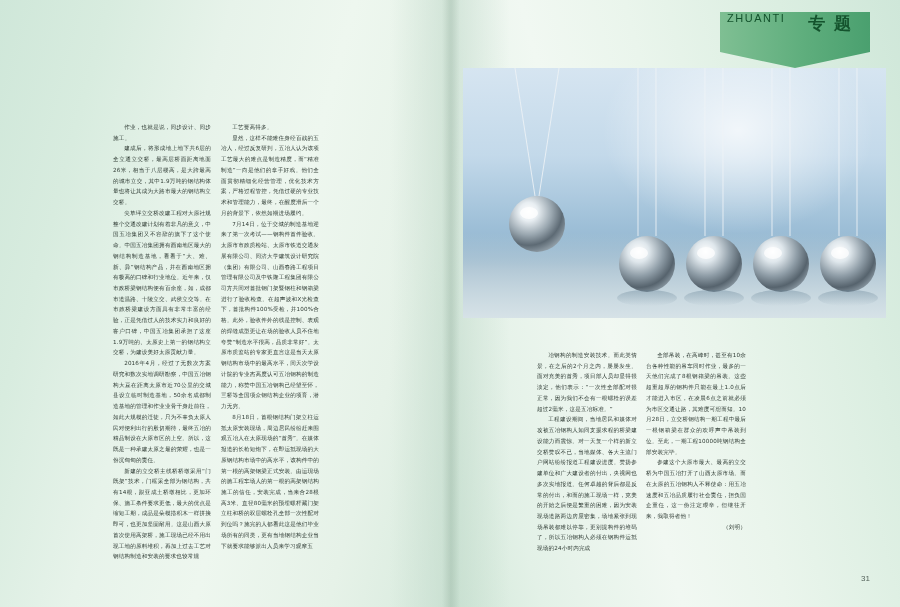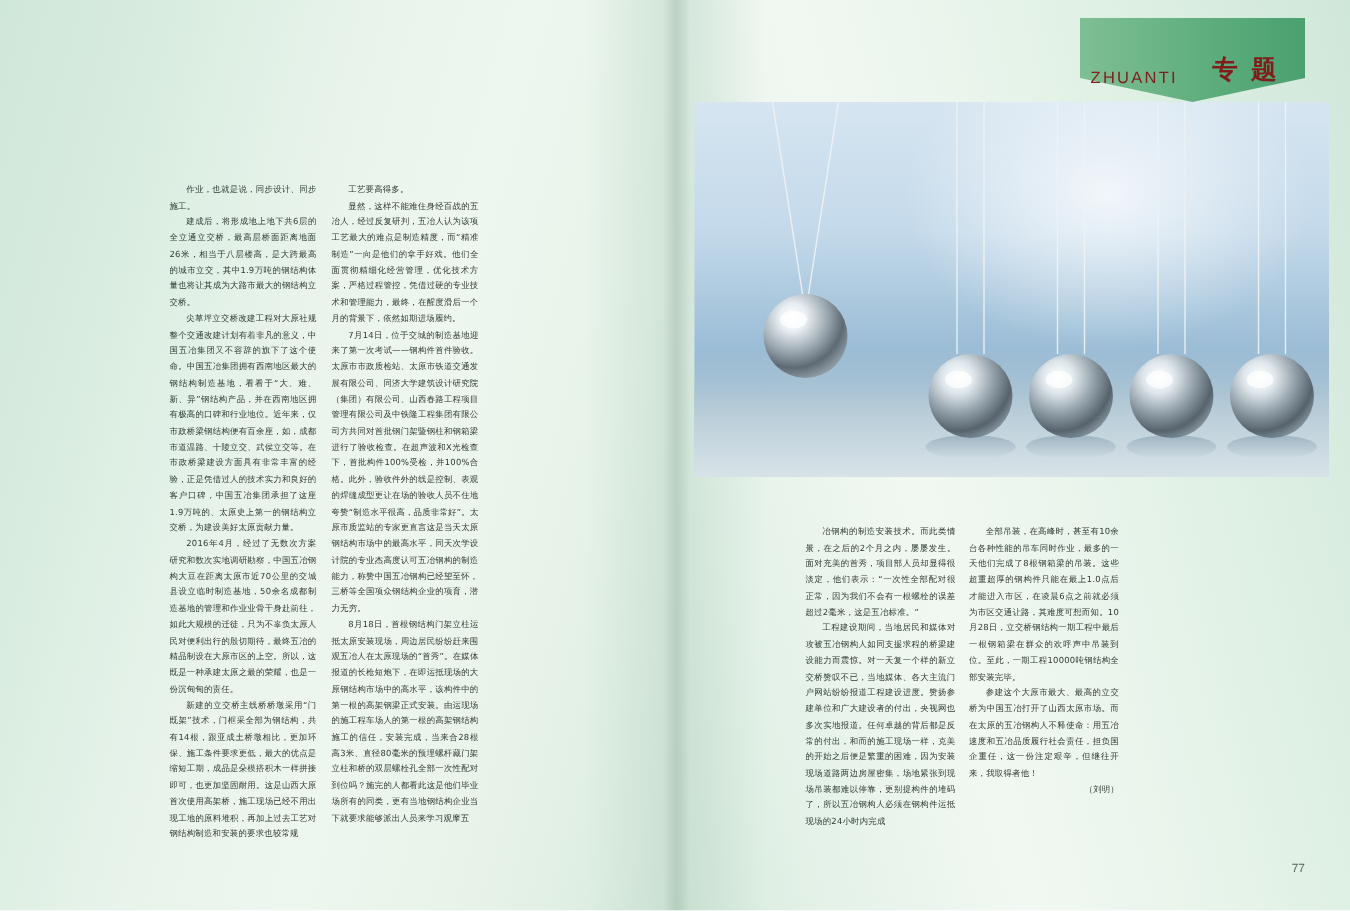--- a/index.html
+++ b/index.html
@@ -78,24 +78,24 @@
     width: 160px;
     height: 56px;
     z-index: 6;
   }
   .banner svg { display: block; }
   .banner-text {
     position: absolute;
     left: 0; top: 0;
     width: 160px; height: 46px;
     display: flex;
-    align-items: flex-end;
+    align-items: flex-start;
     justify-content: center;
     gap: 23px;
-    color: #7f1d1d;
+    color: #14532d;
     letter-spacing: 1px;
   }
   .banner-pinyin {
     font-size: 11px;
     font-family: "Liberation Sans", sans-serif;
     letter-spacing: 1.5px;
   }
   .banner-cn {
     font-size: 17px;
     font-weight: bold;
@@ -284,15 +284,15 @@
   </div>
 
   <div class="col col-r2">
     <p>全部吊装，在高峰时，甚至有10余台各种性能的吊车同时作业，最多的一天他们完成了8根钢箱梁的吊装。这些超重超厚的钢构件只能在最上1.0点后才能进入市区，在凌晨6点之前就必须为市区交通让路，其难度可想而知。10月28日，立交桥钢结构一期工程中最后一根钢箱梁在群众的欢呼声中吊装到位。至此，一期工程10000吨钢结构全部安装完毕。</p>
     <p>参建这个大原市最大、最高的立交桥为中国五冶打开了山西太原市场。而在太原的五冶钢构人不释使命：用五冶速度和五冶品质履行社会责任，担负国企重任，这一份注定艰辛，但继往开来，我取得者他！</p>
     <p class="sign">（刘明）</p>
   </div>
 
   <div class="col col-r3"></div>
 
-  <div class="folio">77</div>
+  <div class="folio">31</div>
 
 </div>
 
 </body></html>

